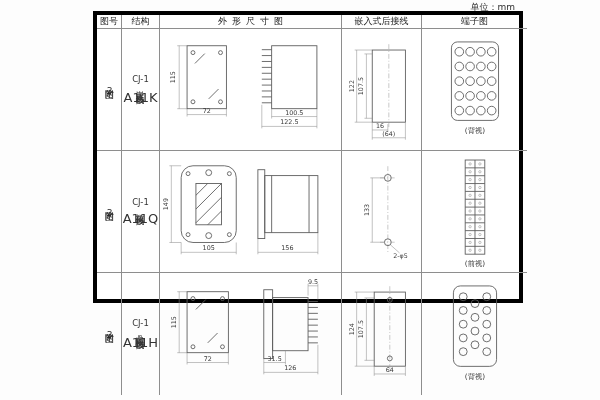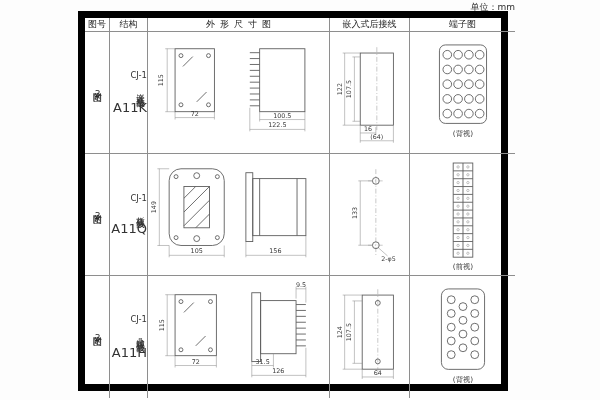--- a/index.html
+++ b/index.html
@@ -4,40 +4,40 @@
 <style>
   * { box-sizing: border-box; }
   html,body { margin:0; padding:0; }
   body {
     width:600px; height:400px; background:#fdfdfd;
     font-family:"DejaVu Sans","Liberation Sans",sans-serif; color:#333;
   }
   .page { position:relative; width:600px; height:400px; overflow:hidden; }
   .unit-label { position:absolute; top:1px; right:85px; font-size:9px; color:#2e2e2e; }
   .tbl {
-    position:absolute; left:78px; top:11px; width:430px; height:380px;
+    position:absolute; left:93px; top:11px; width:430px; height:292px;
     display:grid;
     grid-template-columns:25px 38px 182px 80px 105px;
     grid-template-rows:14px 122px 122px 122px;
-    border:7px solid #000000; background:#fff;
+    border:4px solid #000000; background:#fff;
   }
   .cell {
     border-right:1px solid #8e8e8e; border-bottom:1px solid #8e8e8e;
     display:flex; align-items:center; justify-content:center;
     overflow:hidden; position:relative;
   }
   .cell.lc { border-right:none; }
   .cell.lr { border-bottom:none; }
   .hd { font-size:9px; color:#222; white-space:nowrap; }
   .sp { letter-spacing:5px; text-indent:5px; }
   .vert {
     writing-mode:vertical-lr; text-orientation:upright;
     font-size:9px; letter-spacing:2px; color:#222;
   }
-  .structure-cell { flex-direction:column; gap:7px;align-items:flex-end; }
+  .structure-cell { flex-direction:column; gap:0; }
   .model { font-size:8.5px; }
   .desc {
     writing-mode:vertical-lr; text-orientation:upright;
     font-size:8.5px; letter-spacing:1px;
   }
   .code { font-size:13px; }
   svg { display:block; }
   svg .ln  { stroke:#5c5c5c; stroke-width:0.9; fill:none; }
   svg .dim { stroke:#8d8d8d; stroke-width:0.55; fill:none; }
   svg .dash { stroke:#9a9a9a; stroke-width:0.55; stroke-dasharray:5 2 1 2; fill:none; }

